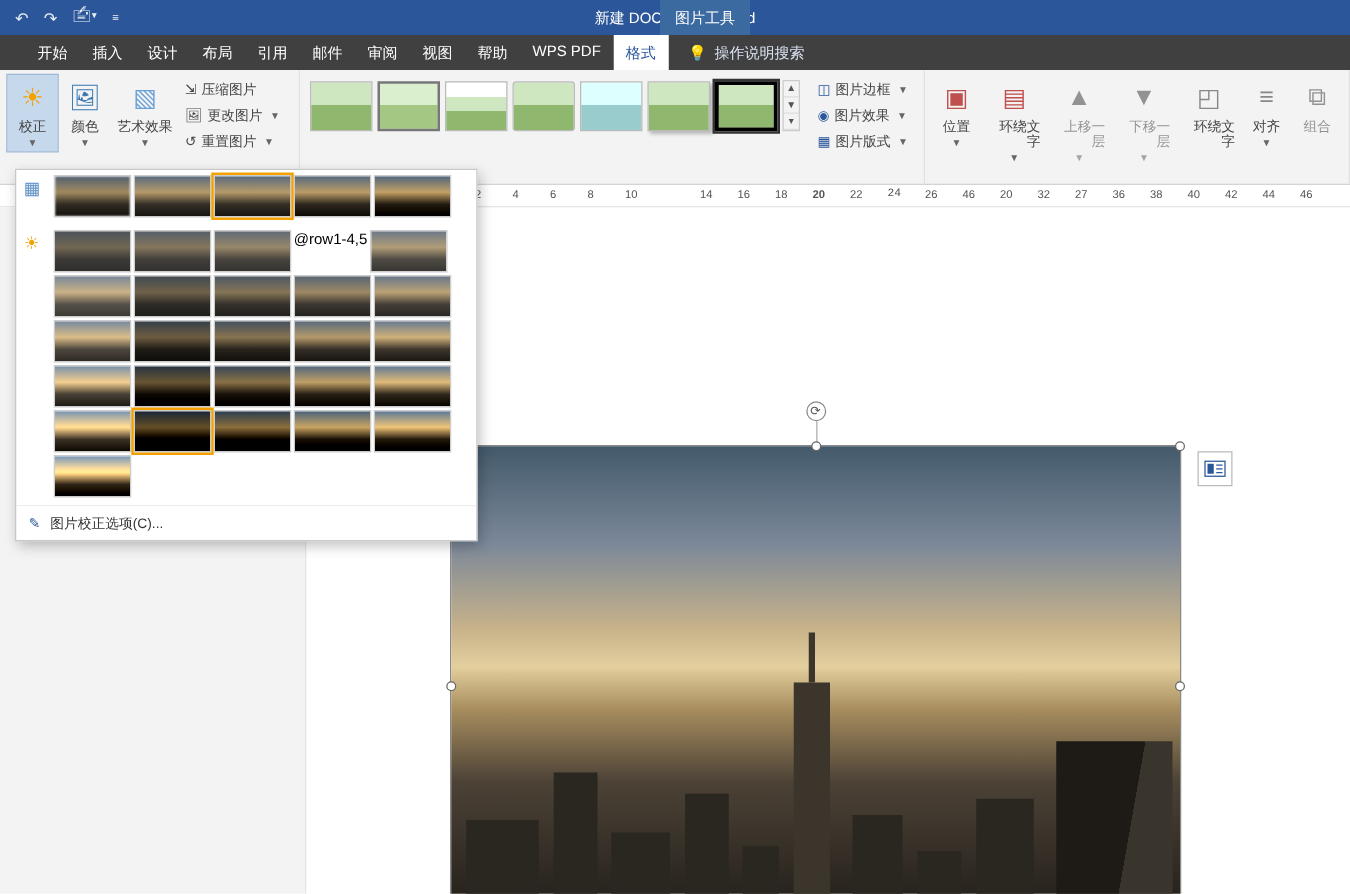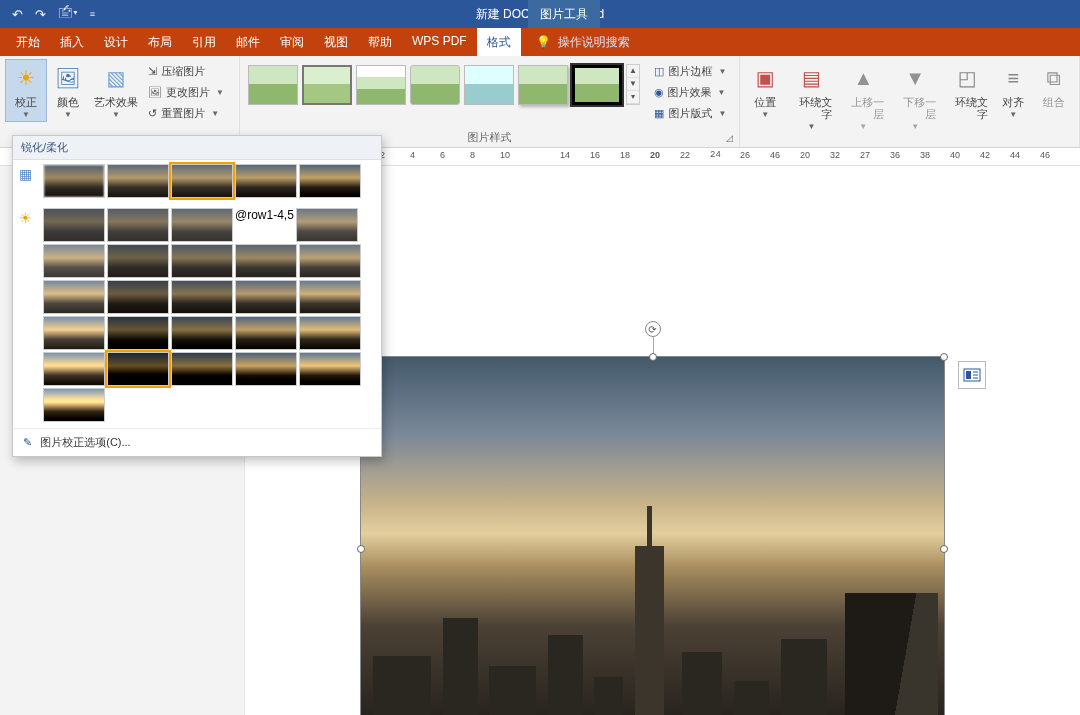--- a/index.html
+++ b/index.html
@@ -6,21 +6,21 @@
 body { width: 1080px; height: 715px; background: #fff; overflow: hidden; font-size: 12px; }
 
 
 .titlebar { height: 28px; background: #2b579a; color: #fff; display: flex; align-items: center; position: relative; }
 .titlebar .qat { display: flex; align-items: center; gap: 4px; padding-left: 8px; }
 .titlebar .qat span { opacity: .9; font-size: 13px; padding: 2px 4px; }
 .titlebar .title { position: absolute; left: 50%; transform: translateX(-50%); font-size: 12px; }
 .contextual { position: absolute; left: 528px; top: 0; height: 28px; background: #3b6aa0; padding: 6px 12px 0; font-size: 12px; color: #fff; }
 
 
-.tabs { height: 28px; background: #c2410c; display: flex; align-items: stretch; padding-left: 6px; color: #fff; font-size: 12px; }
+.tabs { height: 28px; background: #404040; display: flex; align-items: stretch; padding-left: 20px; color: #fff; font-size: 12px; }
 .tab { padding: 6px 10px 0; cursor: pointer; }
 .tab.active { background: #fff; color: #2b579a; }
 .tell-me { display: flex; align-items: center; gap: 6px; padding-left: 16px; color: #d9e1f2; }
 
 
 .ribbon { height: 92px; background: #f3f3f3; border-bottom: 1px solid #d4d4d4; display: flex; }
 .group { border-right: 1px solid #e1e1e1; padding: 4px 6px 2px; display: flex; flex-direction: column; }
 .group-body { flex: 1; display: flex; align-items: flex-start; gap: 2px; }
 .group-label { text-align: center; font-size: 11px; color: #666; padding-top: 2px; position: relative; }
 .group-label .launcher { position: absolute; right: 0; bottom: 2px; font-size: 9px; color: #666; }
@@ -193,21 +193,20 @@
             <span>图片效果</span>
             <span class="caret">▼</span>
           </div>
         <div class="small-btn">
             <span style="color:#2b579a;">▦</span>
             <span>图片版式</span>
             <span class="caret">▼</span>
           </div>
       </div>
     </div>
-    <div class="group-label"><span>图片样式</span><span class="launcher">◿</span></div>
   </div>
 
   <div class="group" style="flex:1;">
     <div class="group-body">
       <div class="big-btn">
           <div class="ico" style="color:#c0504d;">▣</div>
           <div class="lbl">位置</div>
           <div class="caret">▼</div>
         </div>
       <div class="big-btn">
@@ -301,21 +300,20 @@
         <rect x="1" y="1" width="16" height="12" fill="none" stroke="#2b579a"></rect>
         <rect x="3" y="3" width="5" height="8" fill="#2b579a"></rect>
         <line x1="10" y1="4" x2="15" y2="4" stroke="#2b579a"></line>
         <line x1="10" y1="7" x2="15" y2="7" stroke="#2b579a"></line>
         <line x1="10" y1="10" x2="15" y2="10" stroke="#2b579a"></line>
       </svg>
   </div>
 </div>
 
 <div class="dropdown">
-  <div class="section-hdr">锐化/柔化</div>
   <div class="thumb-row">
     <span class="row-icon" style="color:#5a8ec6;">▦</span>
     <div class="t">
         <div class="mini" style="filter:blur(1px) brightness(.9);"></div>
       </div>
     <div class="t">
         <div class="mini" style="filter:blur(.5px);"></div>
       </div>
     <div class="t sel">
         <div class="mini"></div>

